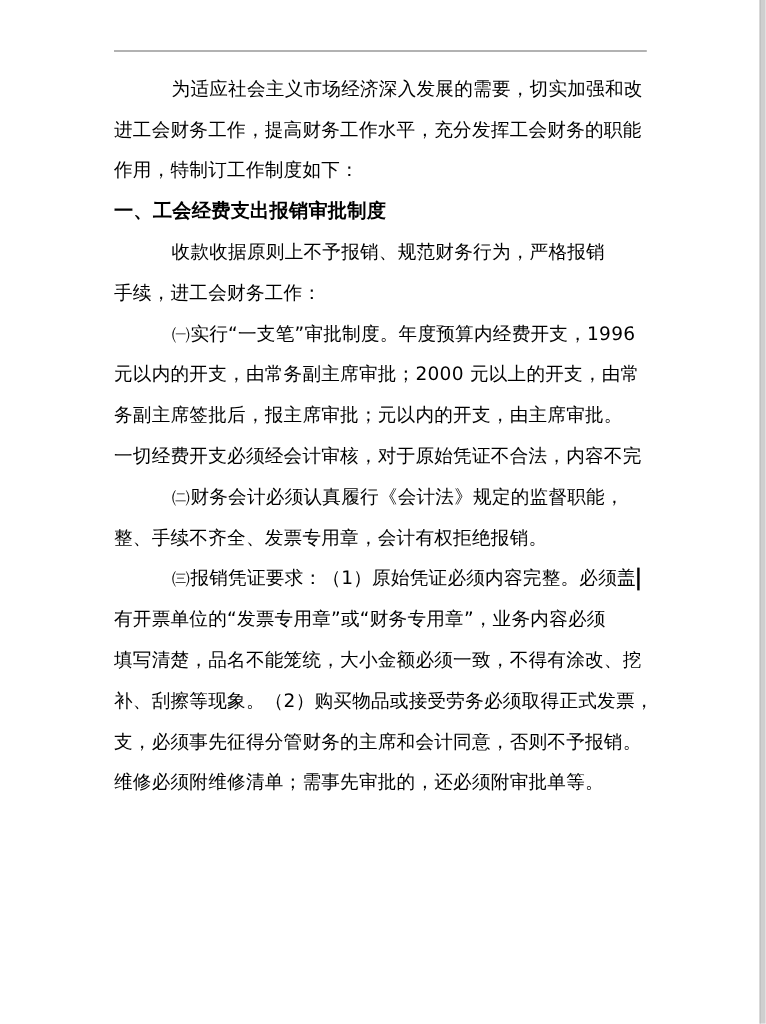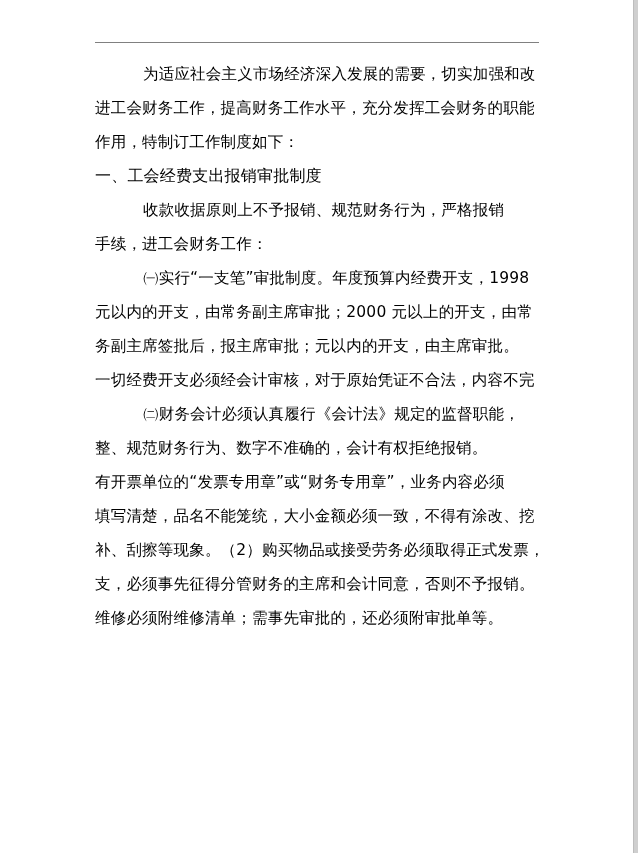--- a/index.html
+++ b/index.html
@@ -17,21 +17,21 @@
     border-top:1px solid #808080;
   }
   .doc {
     position:absolute; left:95px; top:57px; width:444px;
   }
   .line {
     height:34px; line-height:34px; font-size:15.5px; white-space:nowrap;
     letter-spacing:0.2px;
   }
   .indent { padding-left:48px; }
-  .heading { font-weight:normal; font-size:16px; }
+  .heading { font-weight:bold; font-size:16px; }
   .cursor {
     display:inline-block; width:2px; height:19px; background:#000;
     vertical-align:middle; margin-left:1px;
   }
 </style>
 </head>
 <body>
 
 <div class="header-rule"></div>
 <div class="page-edge"></div>
@@ -44,31 +44,32 @@
   </div>
 
   <div class="line heading">一、工会经费支出报销审批制度</div>
 
   <div>
     <div class="line indent">收款收据原则上不予报销、规范财务行为，严格报销</div>
     <div class="line">手续，进工会财务工作：</div>
   </div>
 
   <div>
-    <div class="line indent">㈠实行“一支笔”审批制度。年度预算内经费开支，1998</div>
+    <div class="line indent">㈠实行“一支笔”审批制度。年度预算内经费开支，1996</div>
     <div class="line">元以内的开支，由常务副主席审批；2000 元以上的开支，由常</div>
     <div class="line">务副主席签批后，报主席审批；元以内的开支，由主席审批。</div>
   </div>
 
   <div>
     <div class="line">一切经费开支必须经会计审核，对于原始凭证不合法，内容不完</div>
     <div class="line indent">㈡财务会计必须认真履行《会计法》规定的监督职能，</div>
-    <div class="line">整、规范财务行为、数字不准确的，会计有权拒绝报销。</div>
+    <div class="line">整、手续不齐全、发票专用章，会计有权拒绝报销。</div>
   </div>
 
   <div>
+    <div class="line indent"><span>㈢报销凭证要求：（1）原始凭证必须内容完整。必须盖</span><span class="cursor"></span></div>
     <div class="line">有开票单位的“发票专用章”或“财务专用章”，业务内容必须</div>
     <div class="line">填写清楚，品名不能笼统，大小金额必须一致，不得有涂改、挖</div>
     <div class="line">补、刮擦等现象。（2）购买物品或接受劳务必须取得正式发票，</div>
     <div class="line">支，必须事先征得分管财务的主席和会计同意，否则不予报销。</div>
     <div class="line">维修必须附维修清单；需事先审批的，还必须附审批单等。</div>
   </div>
 </div>
 
 </body></html>

